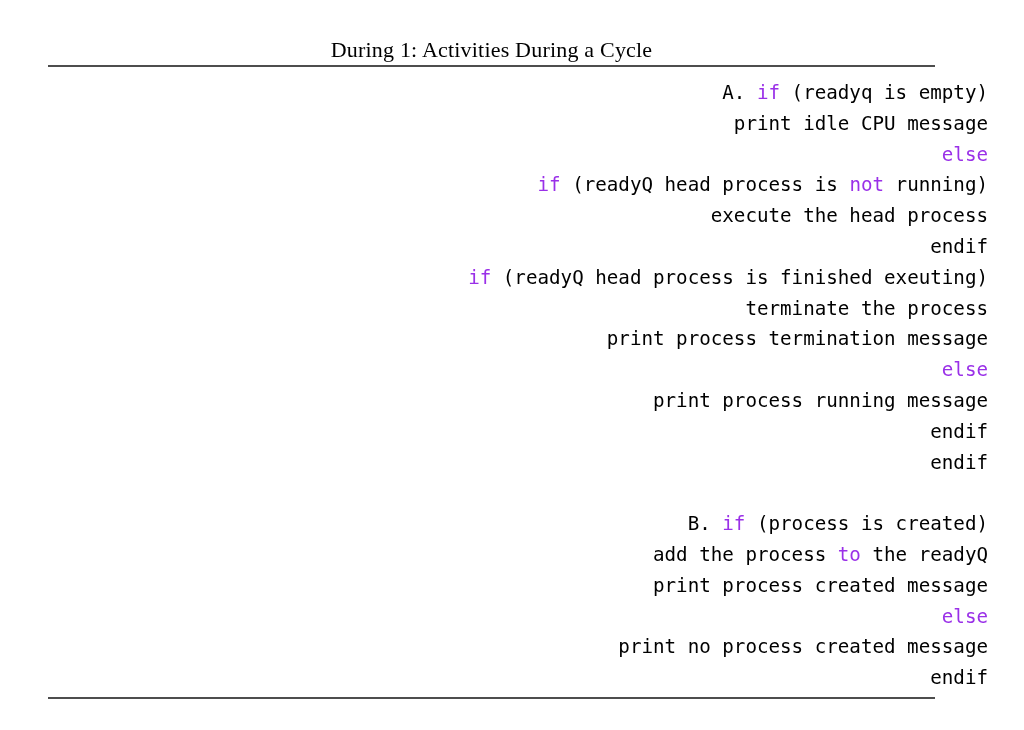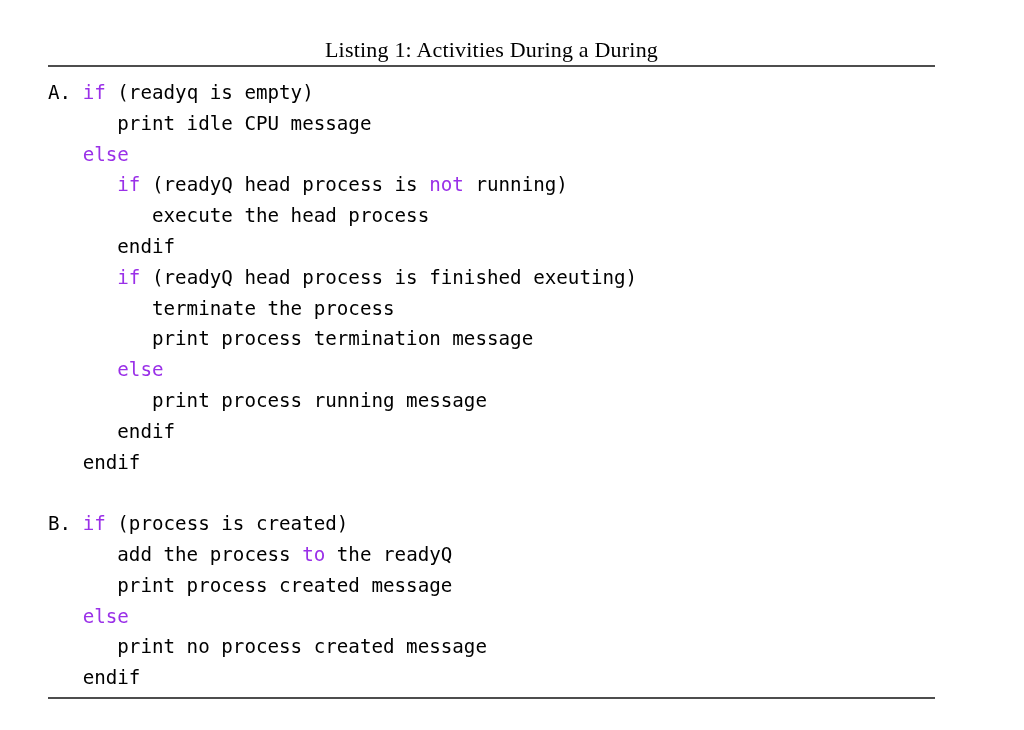--- a/index.html
+++ b/index.html
@@ -62,37 +62,38 @@
     font-size: 19.2px;
     line-height: 30.8px;
     color: #000000;
     white-space: pre;
     letter-spacing: 0px;
   }
   .code .line {
     height: 30.8px;
     white-space: pre;
     font-variant-ligatures: none;
+    text-align: right;
   }
   .code .line.blank {
     height: 30.8px;
   }
   .kw {
     color: #9a30e8;
   }
 
   
   .code .line > span { white-space: pre; }
 </style>
 </head>
 <body>
 
 <div id="listing">
 
-  <div class="caption">Listing 1: Activities During a During</div>
+  <div class="caption">During 1: Activities During a Cycle</div>
 
   <div class="rule rule-top"></div>
 
   <div class="code" id="code-block"><div class="line"><span class="pl">A. </span><span class="kw">if</span><span class="pl"> (readyq is empty)</span></div><div class="line"><span class="pl">      print idle CPU message</span></div><div class="line"><span class="pl">   </span><span class="kw">else</span></div><div class="line"><span class="pl">      </span><span class="kw">if</span><span class="pl"> (readyQ head process is </span><span class="kw">not</span><span class="pl"> running)</span></div><div class="line"><span class="pl">         execute the head process</span></div><div class="line"><span class="pl">      endif</span></div><div class="line"><span class="pl">      </span><span class="kw">if</span><span class="pl"> (readyQ head process is finished exeuting)</span></div><div class="line"><span class="pl">         terminate the process</span></div><div class="line"><span class="pl">         print process termination message</span></div><div class="line"><span class="pl">      </span><span class="kw">else</span></div><div class="line"><span class="pl">         print process running message</span></div><div class="line"><span class="pl">      endif</span></div><div class="line"><span class="pl">   endif</span></div><div class="line blank"><span class="pl"></span>&nbsp;</div><div class="line"><span class="pl">B. </span><span class="kw">if</span><span class="pl"> (process is created)</span></div><div class="line"><span class="pl">      add the process </span><span class="kw">to</span><span class="pl"> the readyQ</span></div><div class="line"><span class="pl">      print process created message</span></div><div class="line"><span class="pl">   </span><span class="kw">else</span></div><div class="line"><span class="pl">      print no process created message</span></div><div class="line"><span class="pl">   endif</span></div></div>
 
   <div class="rule rule-bottom"></div>
 
 </div>
 
 </body></html>

